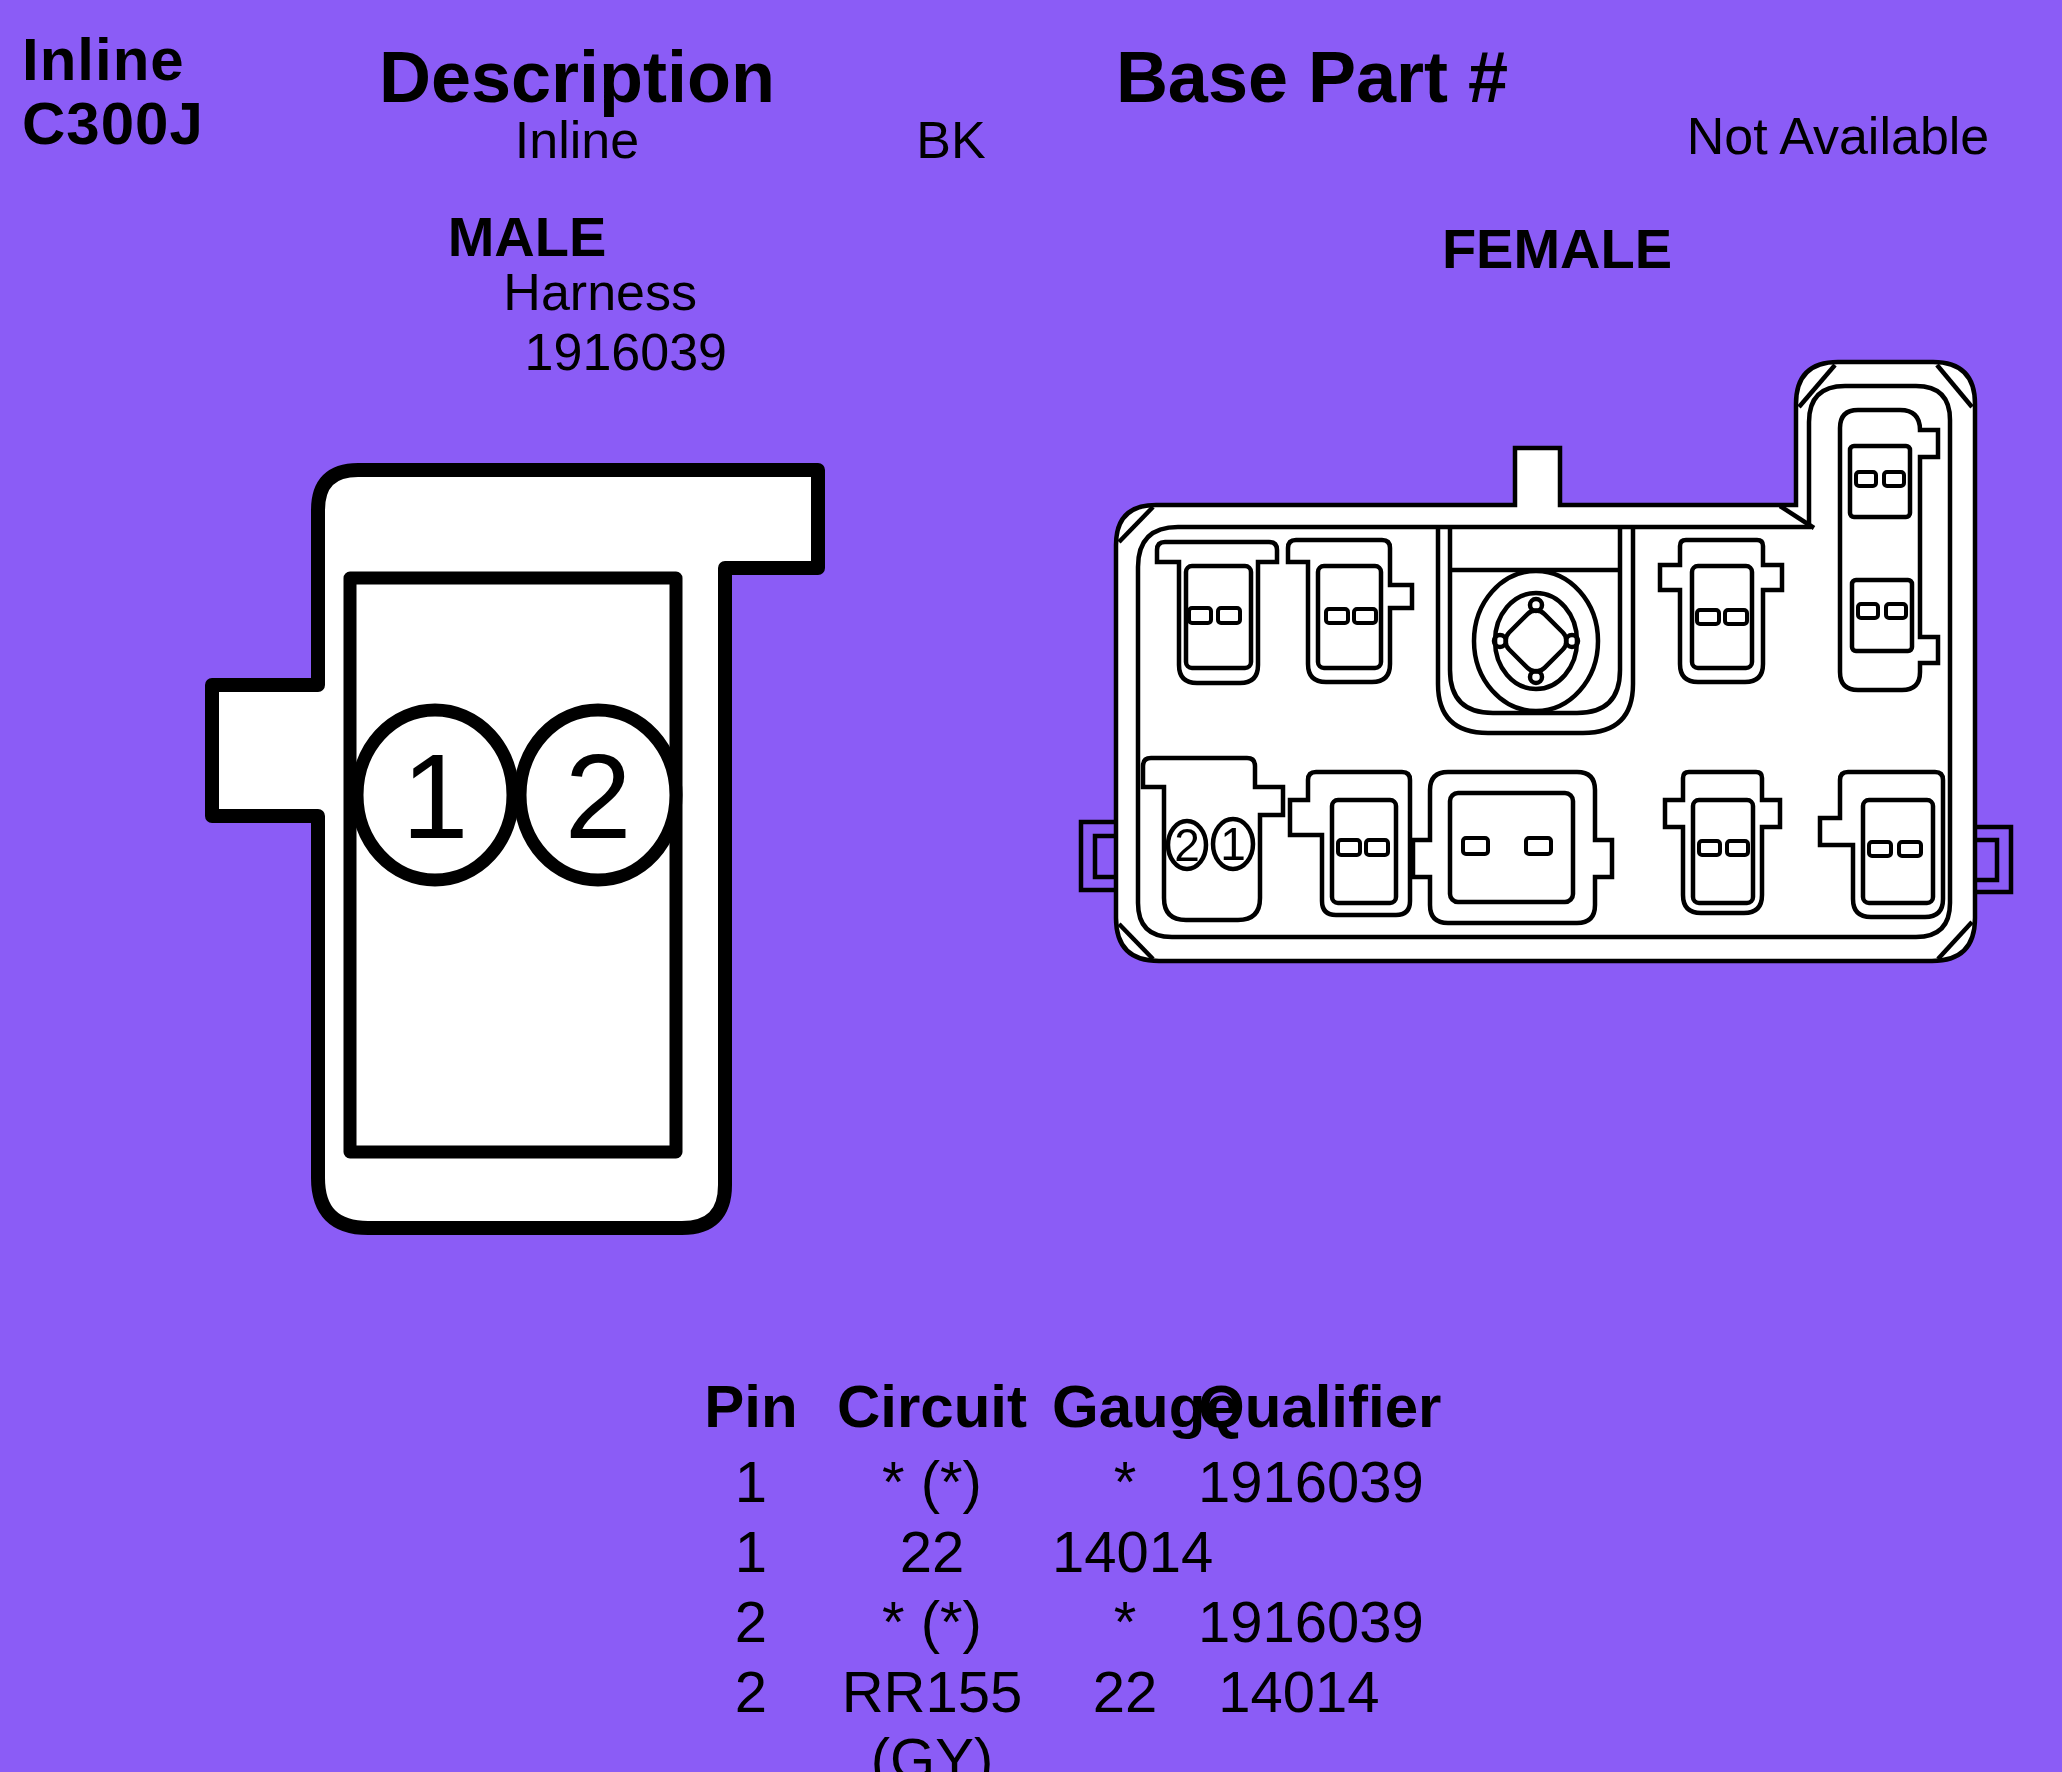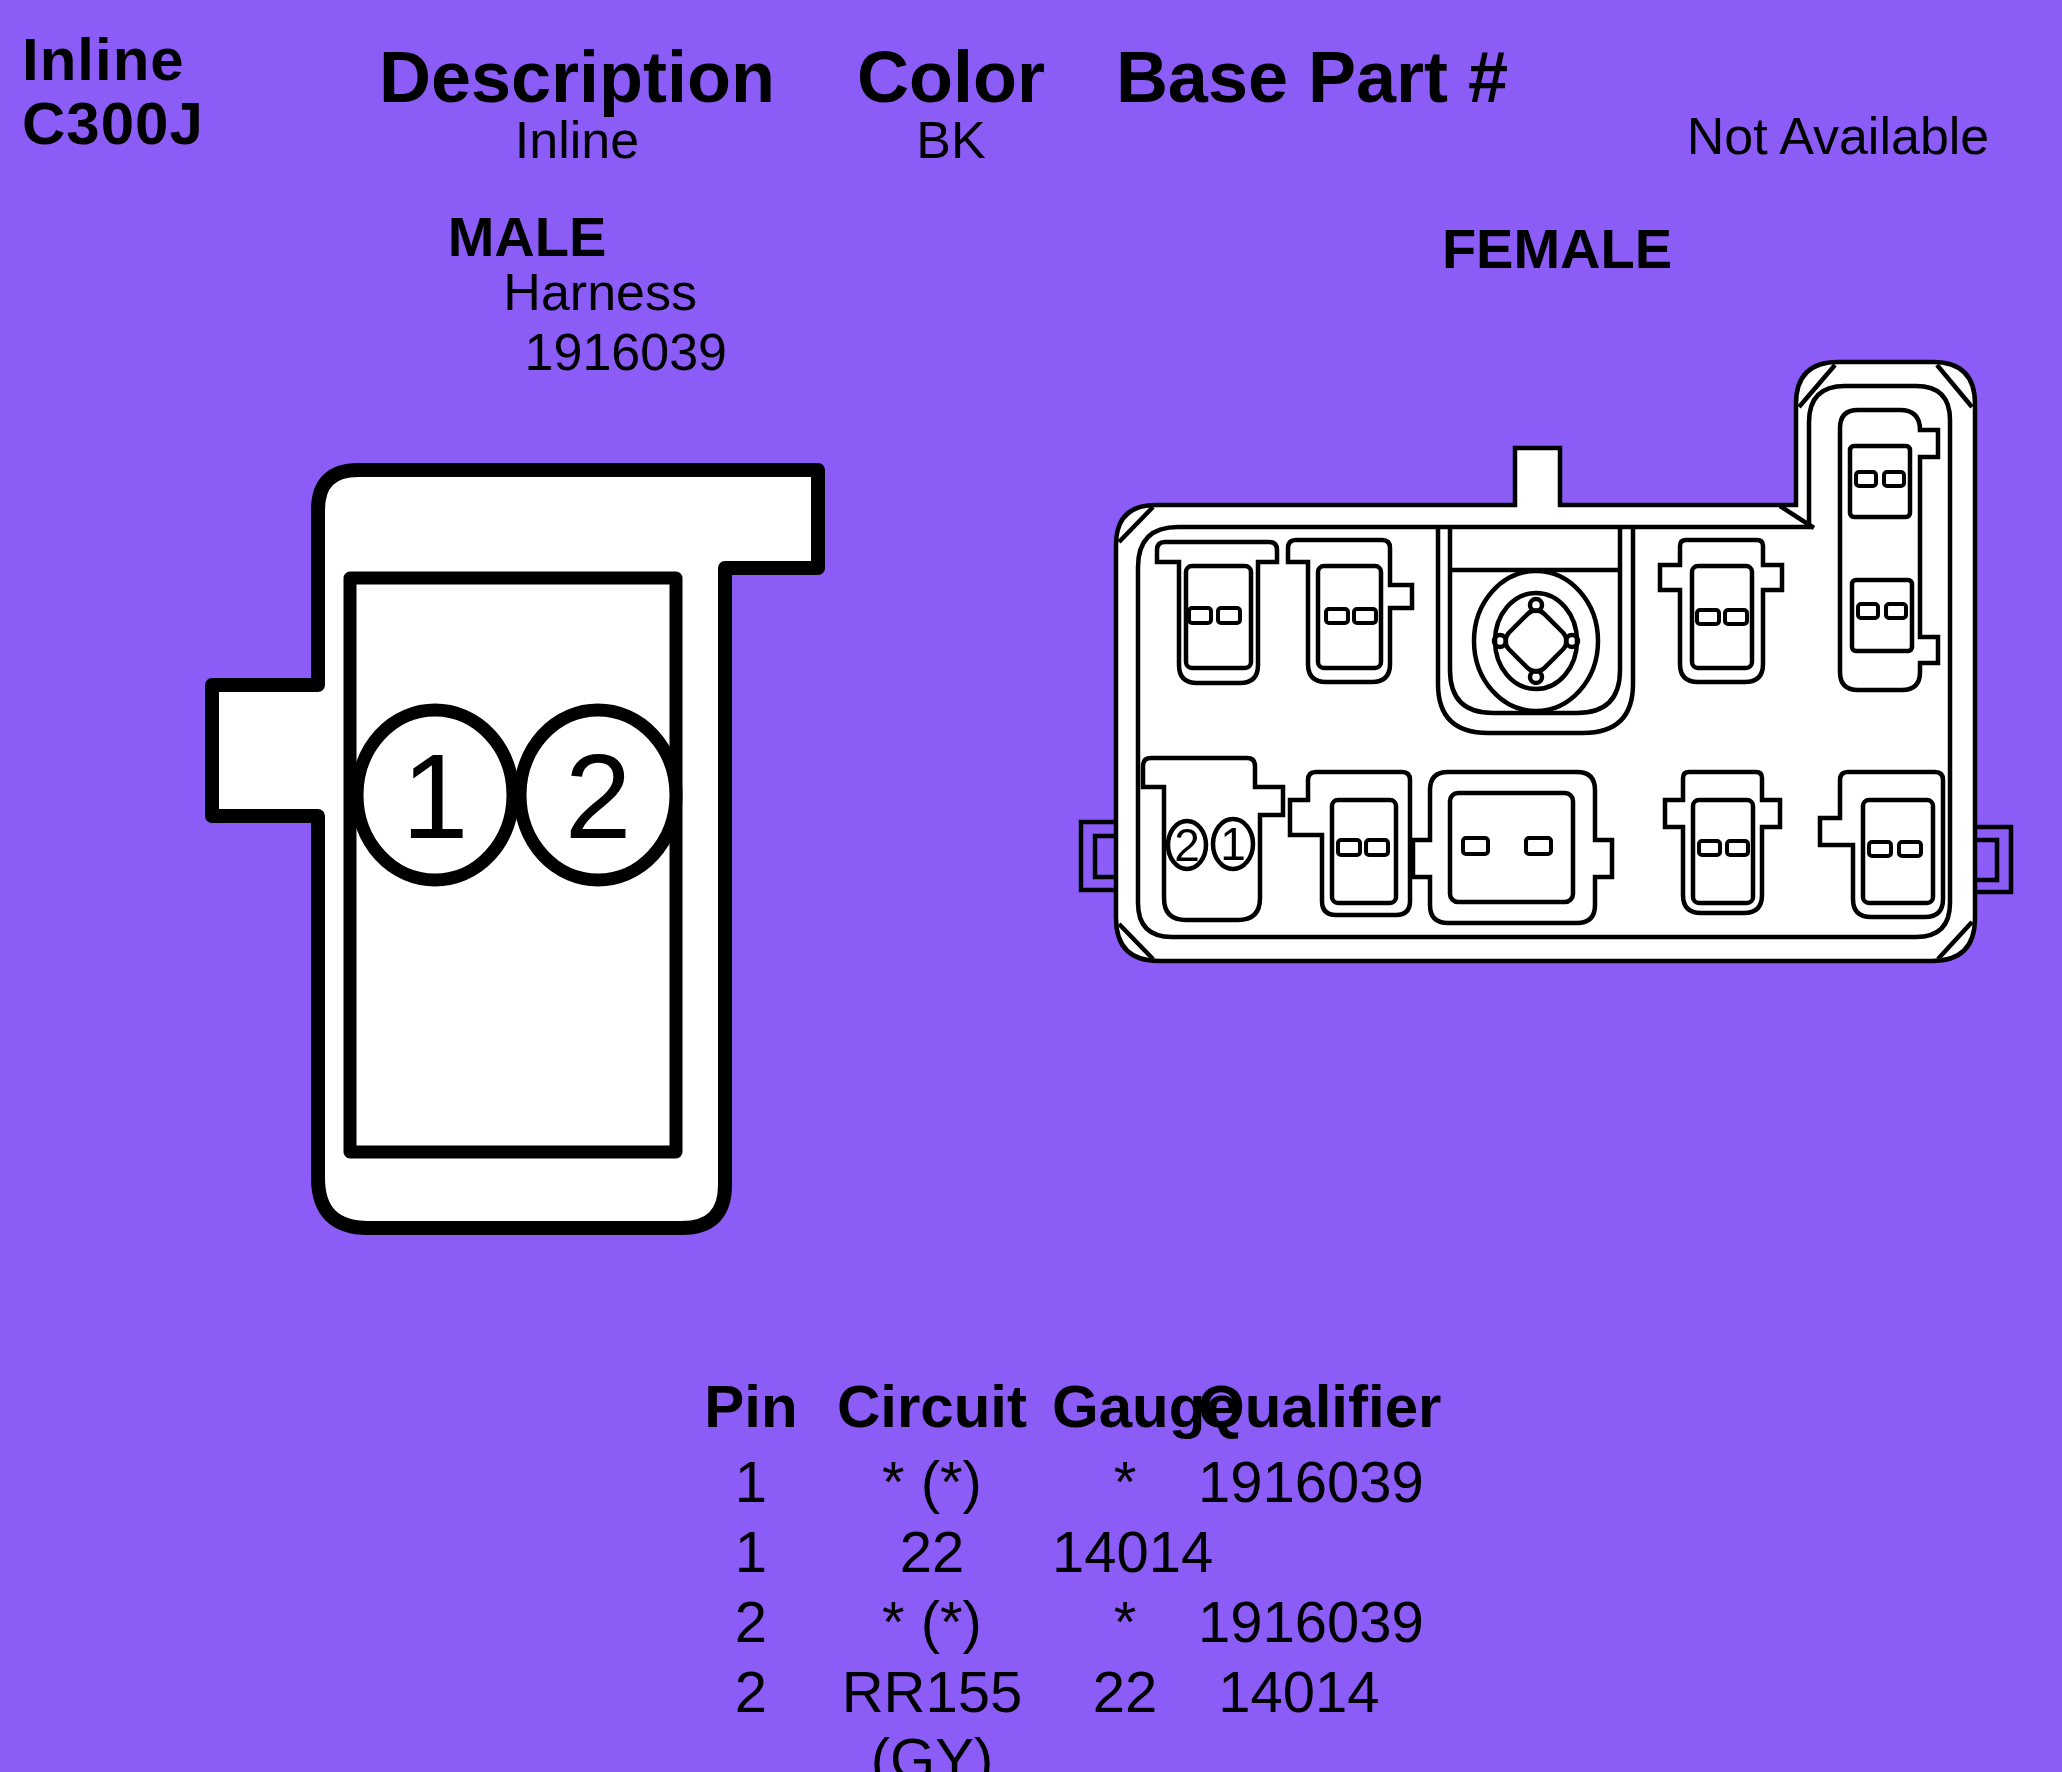--- a/index.html
+++ b/index.html
@@ -47,21 +47,20 @@
 <div id="canvas">
 
   <div class="abs title">
     <div>Inline</div>
     <div>C300J</div>
   </div>
 
   <div class="abs ctr hcol-label col-desc">Description</div>
   <div class="abs ctr hcol-value col-desc">Inline</div>
 
-  <div class="abs ctr hcol-label col-color">Color</div>
   <div class="abs ctr hcol-value col-color">BK</div>
 
   <div class="abs ctr hcol-label col-base">Base Part #</div>
 
   <div class="abs ctr hcol-value col-pig" style="top:106px;">Not Available</div>
 
   <div class="abs ctr sec-label male-block" style="top:204px;">MALE</div>
   <div class="abs ctr sec-harness male-block" style="top:262px;text-align:right;">
     <span>Harness</span><span class="harness-gap"></span><span>1916039</span>
   </div>

